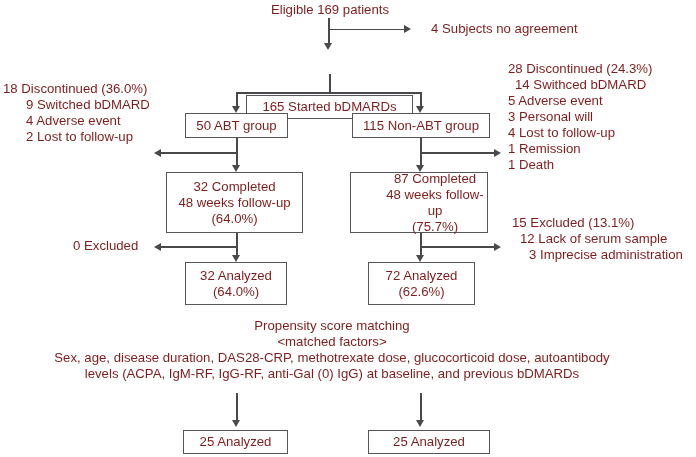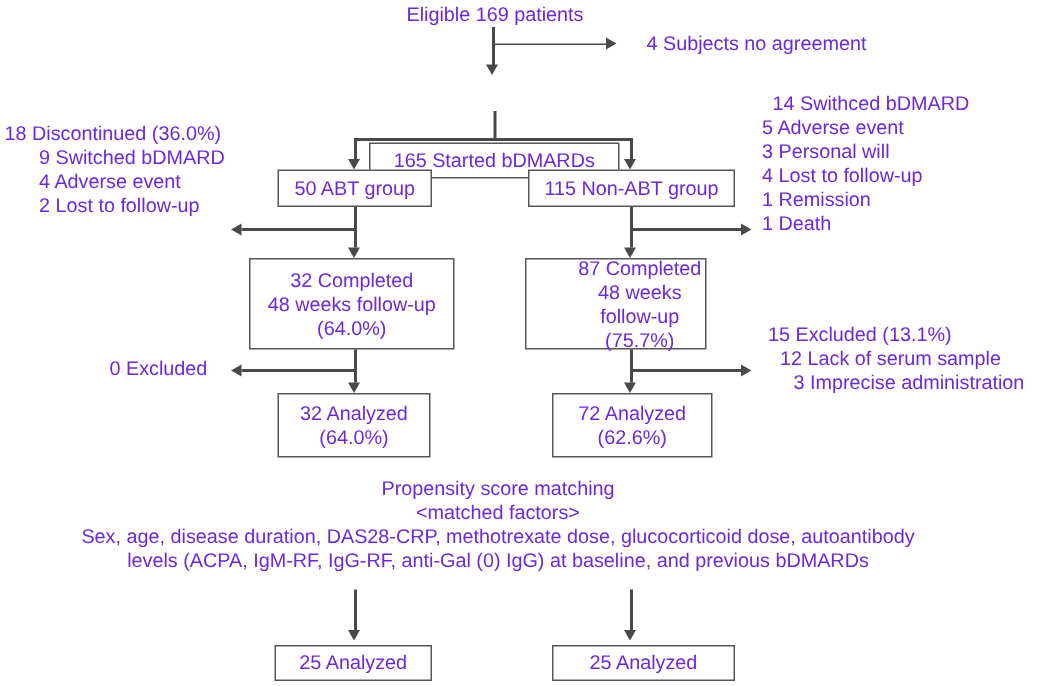--- a/index.html
+++ b/index.html
@@ -1,19 +1,19 @@
 <!DOCTYPE html>
 <html><head>
 <meta charset="utf-8">
 <style>
   html,body{margin:0;padding:0;background:#ffffff;}
   .canvas{
     position:relative;width:696px;height:457px;background:#ffffff;
     font-family:"Liberation Sans","DejaVu Sans",sans-serif;
-    font-size:13.2px;line-height:16px;color:#6d28d9;overflow:hidden;
+    font-size:13.2px;line-height:16px;color:#7f1d1d;overflow:hidden;
   }
   .box{
     position:absolute;box-sizing:border-box;border:1.5px solid #55565a;background:#ffffff;
     display:flex;flex-direction:column;align-items:center;justify-content:center;
     text-align:center;
   }
   .txt{position:absolute;white-space:pre;}
   .center{text-align:center;}
   .list{position:absolute;}
   .list div{white-space:pre;}
@@ -62,20 +62,21 @@
   </div>
 
   <div class="list" style="left:3px;top:81px;">
     <div>18 Discontinued (36.0%)</div>
     <div class="i9">9 Switched bDMARD</div>
     <div class="i9">4 Adverse event</div>
     <div class="i9">2 Lost to follow-up</div>
   </div>
 
   <div class="list" style="left:508px;top:61px;">
+    <div>28 Discontinued (24.3%)</div>
     <div class="i7">14 Swithced bDMARD</div>
     <div class="i15">5 Adverse event</div>
     <div class="i15">3 Personal will</div>
     <div class="i15">4 Lost to follow-up</div>
     <div class="i15">1 Remission</div>
     <div class="i15">1 Death</div>
   </div>
 
   <div class="vline" style="left:236px;top:138px;height:27px;"></div>
   <div class="ah ah-down" style="left:232px;top:165px;"></div>
@@ -85,21 +86,21 @@
   <div class="vline" style="left:420px;top:138px;height:27px;"></div>
   <div class="ah ah-down" style="left:416px;top:165px;"></div>
   <div class="hline" style="left:420px;top:152px;width:74px;"></div>
   <div class="ah ah-right" style="left:494px;top:148.5px;"></div>
 
   <div class="box" style="left:166px;top:172px;width:137px;height:61px;">
     <div>32 Completed</div>
     <div>48 weeks follow-up</div>
     <div>(64.0%)</div>
   </div>
-  <div class="box" style="left:350px;top:172px;width:121px;height:61px;padding-left:32px;">
+  <div class="box" style="left:350px;top:172px;width:138px;height:61px;padding-left:32px;">
     <div>87 Completed</div>
     <div>48 weeks follow-up</div>
     <div>(75.7%)</div>
   </div>
 
   <div class="vline" style="left:236px;top:233px;height:22px;"></div>
   <div class="ah ah-down" style="left:232px;top:255px;"></div>
   <div class="hline" style="left:161px;top:246px;width:76px;"></div>
   <div class="ah ah-left" style="left:154px;top:242.5px;"></div>
   <div class="txt" style="left:73px;top:238px;">0 Excluded</div>

